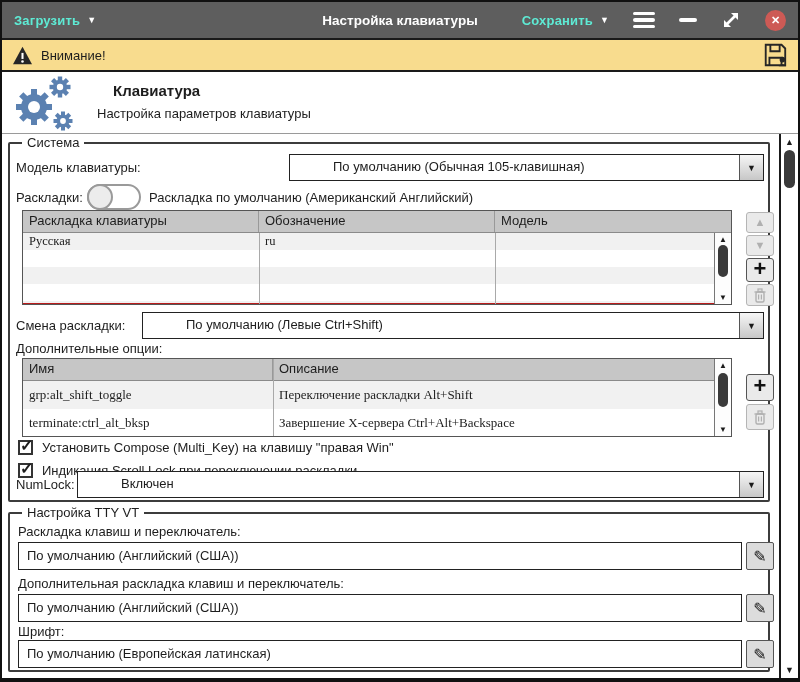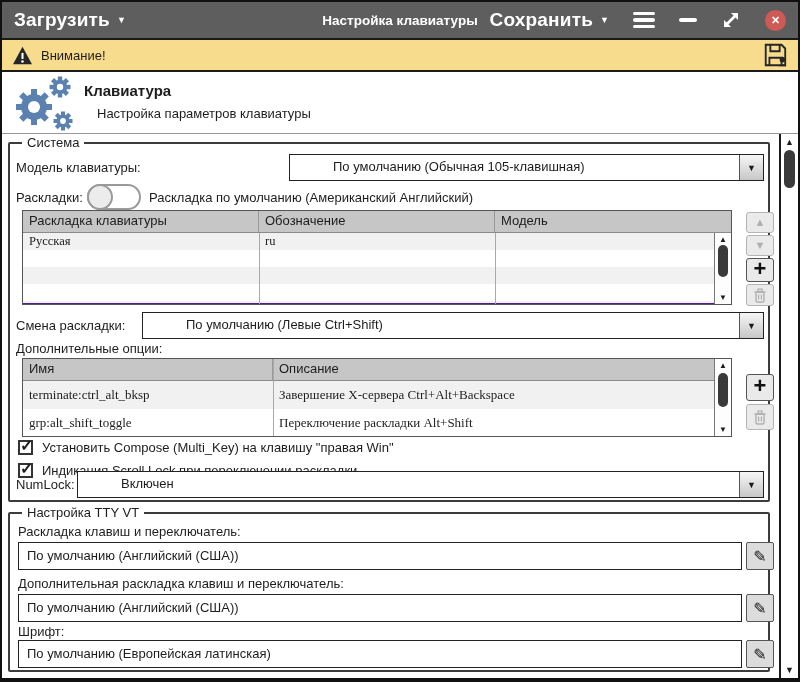--- a/index.html
+++ b/index.html
@@ -3,21 +3,21 @@
 <meta charset="utf-8">
 <style>
   * { margin:0; padding:0; box-sizing:border-box; }
   body { background:#d8d8d8; font-family:"Liberation Sans", sans-serif; color:#1d1d1d; }
   .window { position:relative; width:800px; height:682px; background:#fff;
             border:2px solid #111; border-bottom-width:4px; overflow:hidden; }
 
   
   .titlebar { position:absolute; left:0; top:0; width:100%; height:36px; background:#5e5e5e;
               display:flex; align-items:center; padding:0 12px; }
-  .tb-text { color:#ffffff; font-size:19px; font-weight:bold; letter-spacing:.2px; }
+  .tb-text { color:#5eead4; font-size:13px; font-weight:bold; letter-spacing:.2px; }
   .tb-menu { display:flex; align-items:center; gap:7px; cursor:pointer; }
   .tb-chevron { color:#fff; font-size:9px; line-height:1; }
   .tb-title { position:absolute; left:0; right:0; text-align:center; color:#fff;
               font-size:13.5px; font-weight:bold; pointer-events:none; }
   .tb-right { margin-left:auto; display:flex; align-items:center; gap:24px; z-index:2; }
   .hamburger { display:flex; flex-direction:column; gap:3px; width:22px; cursor:pointer; }
   .hamburger i { display:block; height:3.5px; background:#fff; border-radius:2px; }
   .min-btn { width:18px; height:4px; background:#fff; border-radius:2px; cursor:pointer; }
   .expand-btn { width:20px; height:20px; cursor:pointer; }
   .close-btn { width:21px; height:21px; border-radius:50%; background:#cd5a55; color:#fff;
@@ -28,21 +28,21 @@
   .warnbar { position:absolute; left:0; top:36px; width:100%; height:34px; background:#f8dc8e;
              border-top:2px solid #1a1a1a; border-bottom:2px solid #1a1a1a;
              display:flex; align-items:center; padding:0 10px; }
   .warn-text { font-size:13px; margin-left:8px; }
   .floppy-btn { margin-left:auto; cursor:pointer; display:flex; }
 
   
   .header { position:absolute; left:0; top:70px; width:100%; height:62px; background:#fff;
             border-bottom:1px solid #9a9a9a; }
   .app-icon { position:absolute; left:8px; top:3px; }
-  .page-title { position:absolute; left:82px; top:10px; font-size:15px; font-weight:bold; }
+  .page-title { position:absolute; left:111px; top:10px; font-size:15px; font-weight:bold; }
   .page-subtitle { position:absolute; left:95px; top:34px; font-size:13px; }
 
   
   .content { position:absolute; left:0; top:132px; right:0; bottom:0; background:#fff; }
   .fieldset { position:absolute; border:2px solid #3c3c3c; border-radius:2px; background:#fff; }
   #fs-system { left:6px; top:8px; width:762px; height:360px; }
   #fs-tty    { left:6px; top:378px; width:762px; height:160px; }
   .legend { position:absolute; top:-9px; left:12px; background:#fff; padding:0 5px;
             font-size:13px; }
 
@@ -58,21 +58,21 @@
                justify-content:center; }
   .combo-btn span { font-size:9px; color:#1a1a1a; }
 
   
   .toggle { position:absolute; width:54px; height:26px; border:2px solid #9a9a9a;
             border-radius:14px; background:#fff; cursor:pointer; }
   .toggle .knob { position:absolute; left:-2px; top:-2px; width:26px; height:26px;
                   border:2px solid #9a9a9a; border-radius:50%; background:#ececec; }
 
   
-  .dtable { position:absolute; border:1.5px solid #555; background:#4c1d95; overflow:hidden; }
+  .dtable { position:absolute; border:1.5px solid #555; background:#b91c1c; overflow:hidden; }
   .thead { display:flex; height:22px; background:#c6c6c6; border-bottom:1px solid #8a8a8a; }
   .th { font-size:13px; padding:2px 6px; border-right:1px solid #999; white-space:nowrap;
         overflow:hidden; }
   .th:last-child { border-right:none; }
   .tbody { position:relative; }
   #t1 .tbody { height:70px;
     background:repeating-linear-gradient(to bottom,#f1f1f1 0 17px,#ffffff 17px 34px); }
   .trow { display:flex;font-family:Liberation Serif, serif; }
   #t1 .trow { height:17px; }
   #t2 .trow { height:28px; }
@@ -319,26 +319,26 @@
 
       <span class="lbl" style="left:6px; top:197px;">Дополнительные опции:</span>
 
       <div class="dtable" id="t2" style="left:12px; top:214px; width:710px; height:79px;">
         <div class="thead">
           <span class="th">Имя</span>
           <span class="th">Описание</span>
         </div>
         <div class="tbody">
             <div class="trow">
+              <div class="tcell">grp:alt_shift_toggle</div>
+              <div class="tcell">Переключение раскладки Alt+Shift</div>
+            </div>
+            <div class="trow">
               <div class="tcell">terminate:ctrl_alt_bksp</div>
               <div class="tcell">Завершение X-сервера Ctrl+Alt+Backspace</div>
-            </div>
-            <div class="trow">
-              <div class="tcell">grp:alt_shift_toggle</div>
-              <div class="tcell">Переключение раскладки Alt+Shift</div>
             </div>
           </div>
         <div class="colsep" style="left:250px; top:0;"></div>
         <div class="tscroll">
           <span class="sarrow up">▲</span>
           <span class="thumb"></span>
           <span class="sarrow dn">▼</span>
         </div>
       </div>
 

